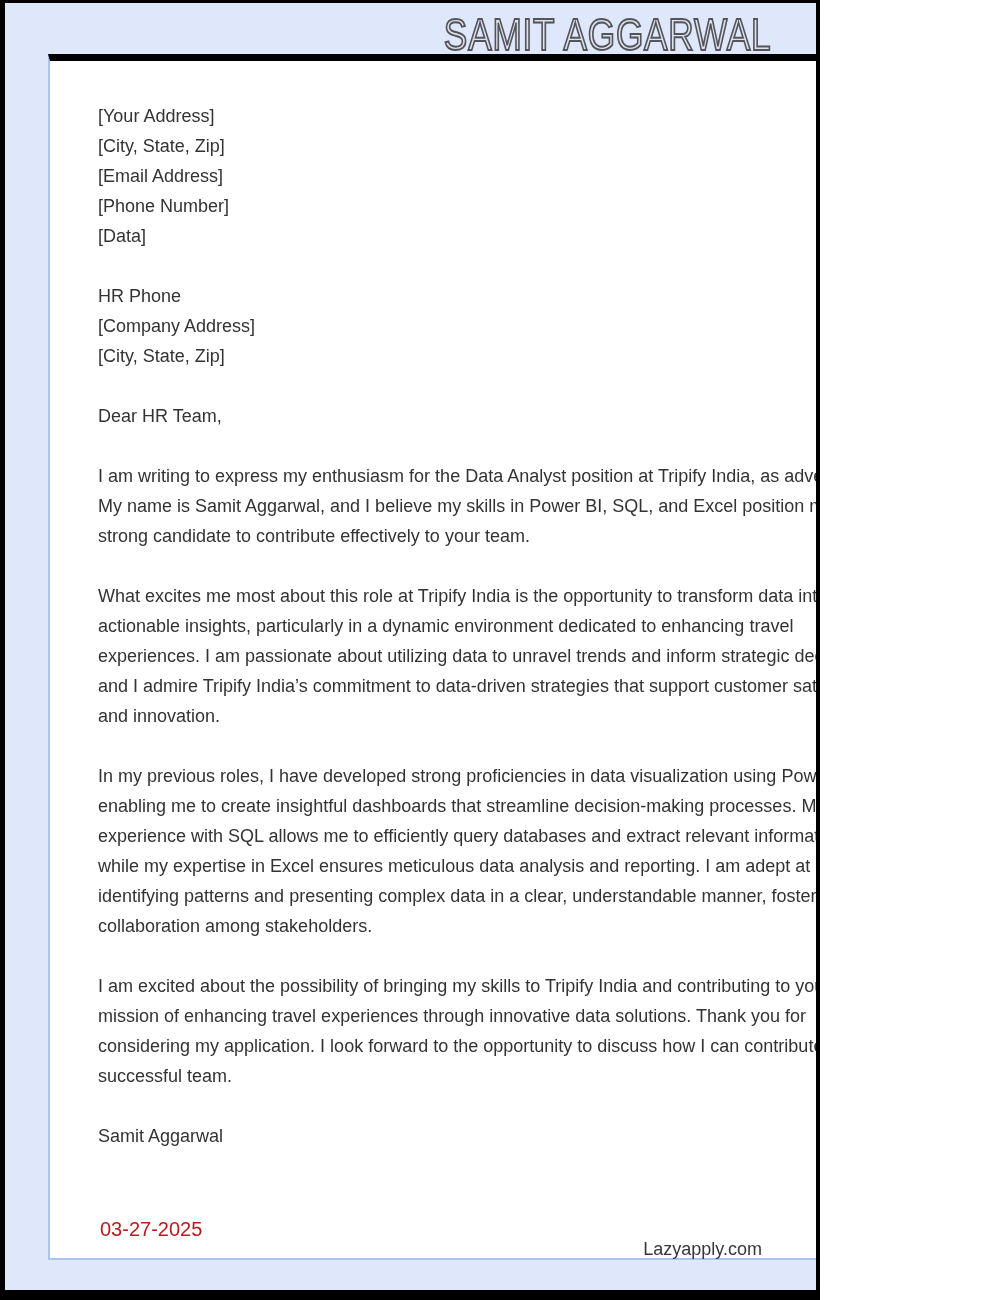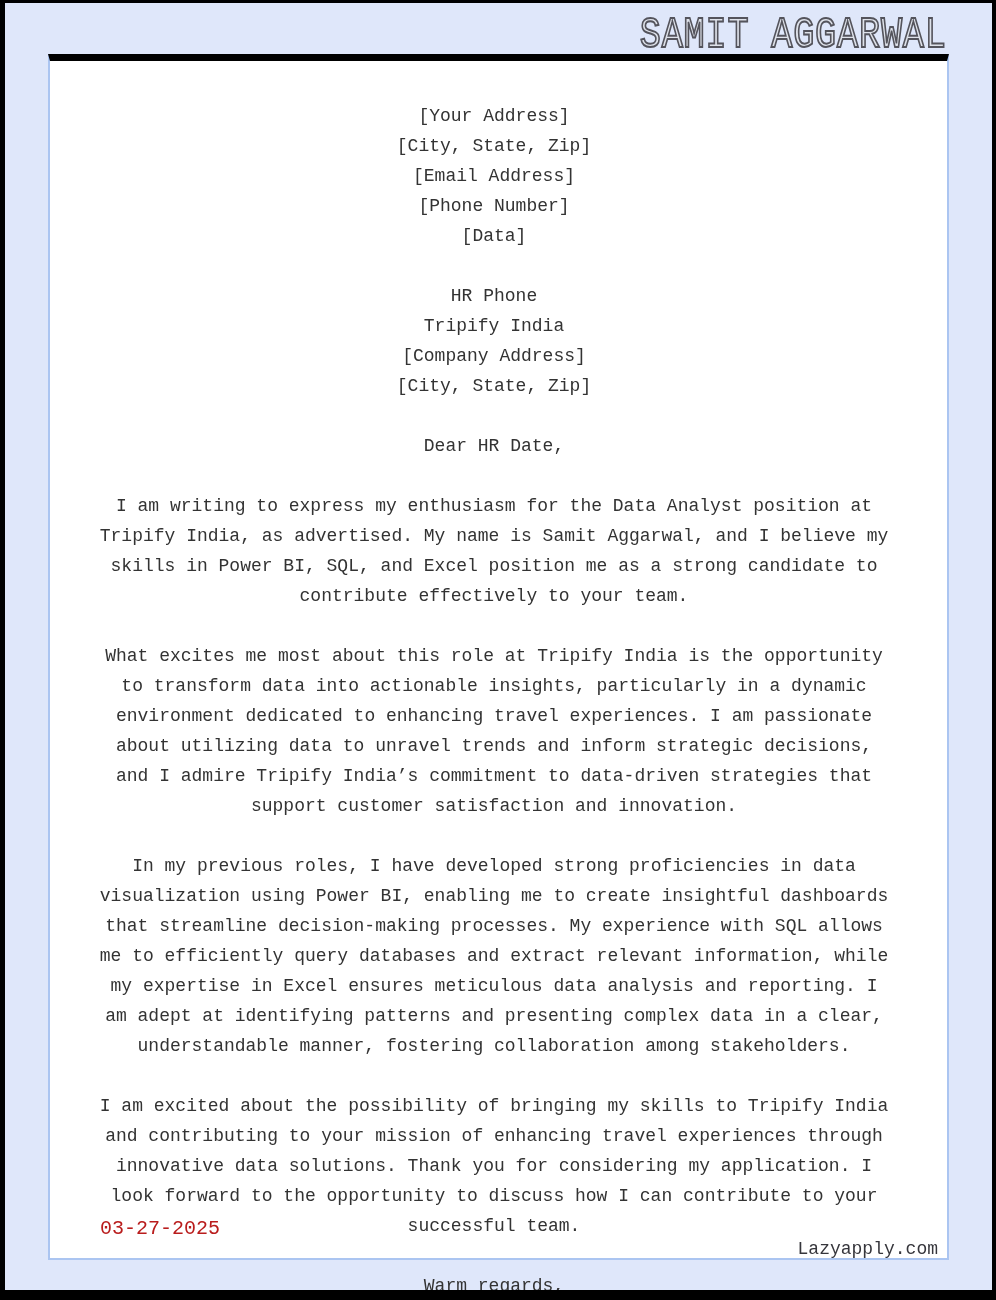--- a/index.html
+++ b/index.html
@@ -2,29 +2,29 @@
 <html><head>
 <meta charset="utf-8">
 <style>
   html, body {
     margin: 0;
     padding: 0;
     background: #ffffff;
   }
   .frame {
     position: relative;
-    width: 996px;
+    width: 820px;
     height: 1300px;
     box-sizing: border-box;
     background: #dfe7fa;
     border-left: 5px solid #000;
     border-top: 3px solid #000;
     border-right: 4px solid #000;
     border-bottom: 10px solid #000;
-    font-family: Liberation Mono, monospace;
+    font-family: Liberation Sans, sans-serif;
     overflow: hidden;
   }
   .display-name {
     position: absolute;
     top: 7px;
     right: 45px;
     font-size: 44px;
     font-weight: 400;
     letter-spacing: 1px;
     white-space: nowrap;
@@ -49,21 +49,20 @@
   }
   .page-content {
     padding: 40px 55px 0 48px;
     color: #333333;
     font-size: 18px;
     line-height: 30px;
   }
   .block {
     margin: 0 0 30px 0;
     max-width: 792px;
-    text-align: center;
   }
   .block:last-child { margin-bottom: 0; }
   .para { max-width: 792px; }
   .letter-date {
     position: absolute;
     left: 95px;
     top: 1214px;
     font-size: 20px;
     line-height: 24px;
     color: #b91c1c;
@@ -90,33 +89,31 @@
       <div class="block">
         <div>[Your Address]</div>
         <div>[City, State, Zip]</div>
         <div>[Email Address]</div>
         <div>[Phone Number]</div>
         <div>[Data]</div>
       </div>
 
       <div class="block">
         <div>HR Phone</div>
-        <div>Tripify India</div>
         <div>[Company Address]</div>
         <div>[City, State, Zip]</div>
       </div>
 
-      <div class="block">Dear HR Date,</div>
+      <div class="block">Dear HR Team,</div>
 
       <div class="block para">I am writing to express my enthusiasm for the Data Analyst position at Tripify India, as advertised. My name is Samit Aggarwal, and I believe my skills in Power BI, SQL, and Excel position me as a strong candidate to contribute effectively to your team.</div>
       <div class="block para">What excites me most about this role at Tripify India is the opportunity to transform data into actionable insights, particularly in a dynamic environment dedicated to enhancing travel experiences. I am passionate about utilizing data to unravel trends and inform strategic decisions, and I admire Tripify India’s commitment to data-driven strategies that support customer satisfaction and innovation.</div>
       <div class="block para">In my previous roles, I have developed strong proficiencies in data visualization using Power BI, enabling me to create insightful dashboards that streamline decision-making processes. My experience with SQL allows me to efficiently query databases and extract relevant information, while my expertise in Excel ensures meticulous data analysis and reporting. I am adept at identifying patterns and presenting complex data in a clear, understandable manner, fostering collaboration among stakeholders.</div>
       <div class="block para">I am excited about the possibility of bringing my skills to Tripify India and contributing to your mission of enhancing travel experiences through innovative data solutions. Thank you for considering my application. I look forward to the opportunity to discuss how I can contribute to your successful team.</div>
 
-      <div class="block">Warm regards,</div>
 
       <div class="block">Samit Aggarwal</div>
 
     </div>
   </div>
 
   <div class="letter-date">03-27-2025</div>
 
   <div class="watermark">Lazyapply.com</div>
 

